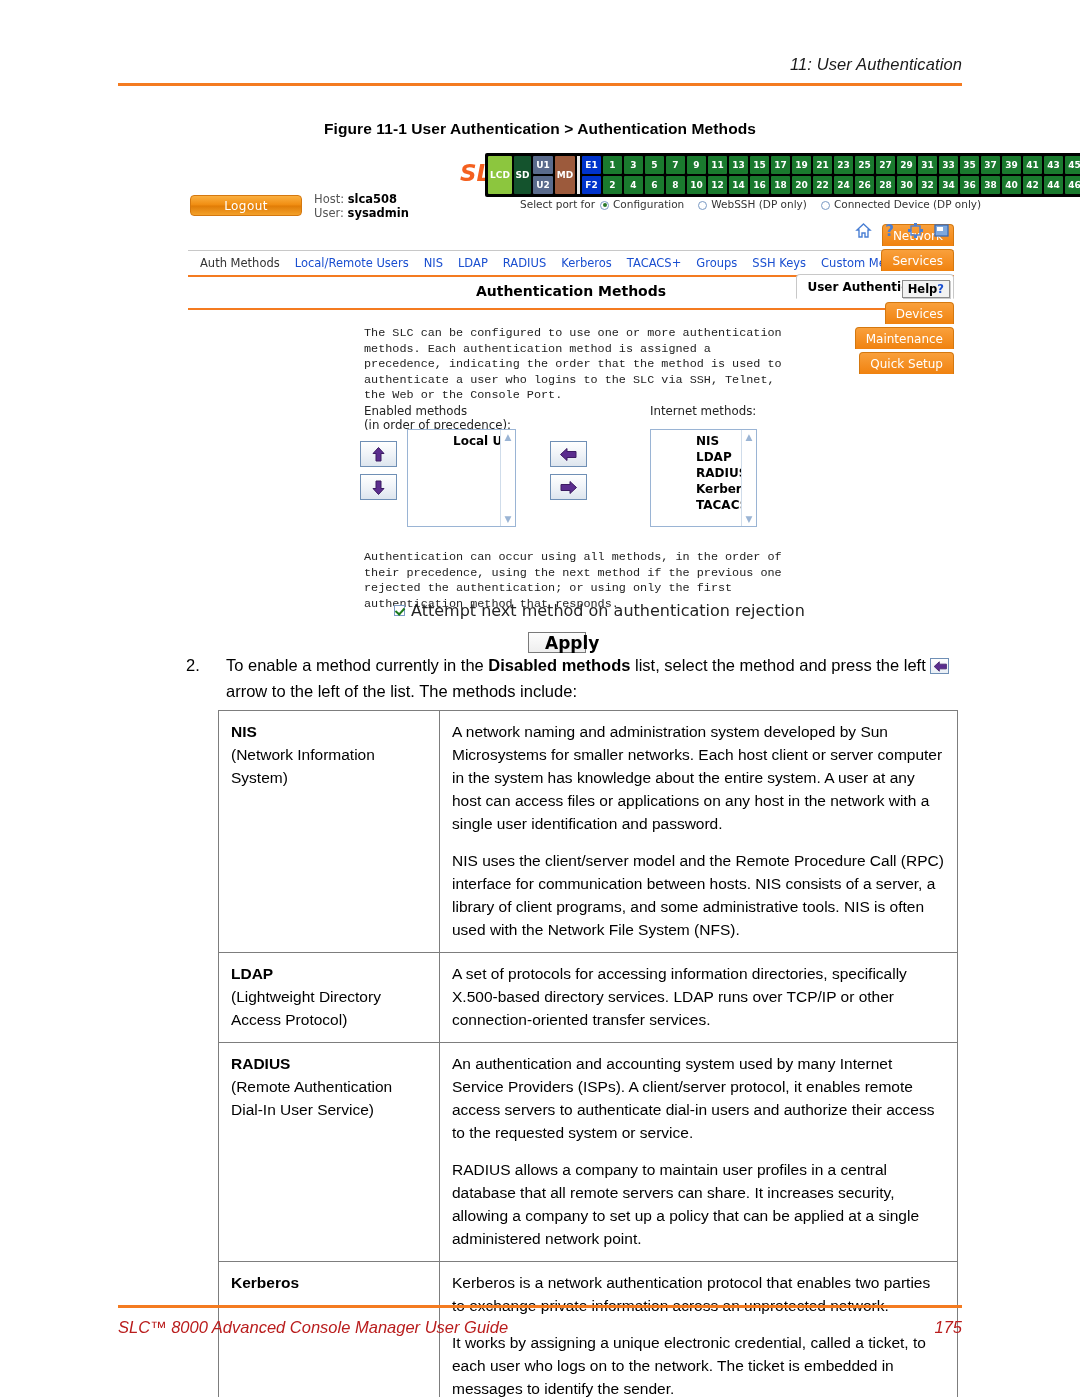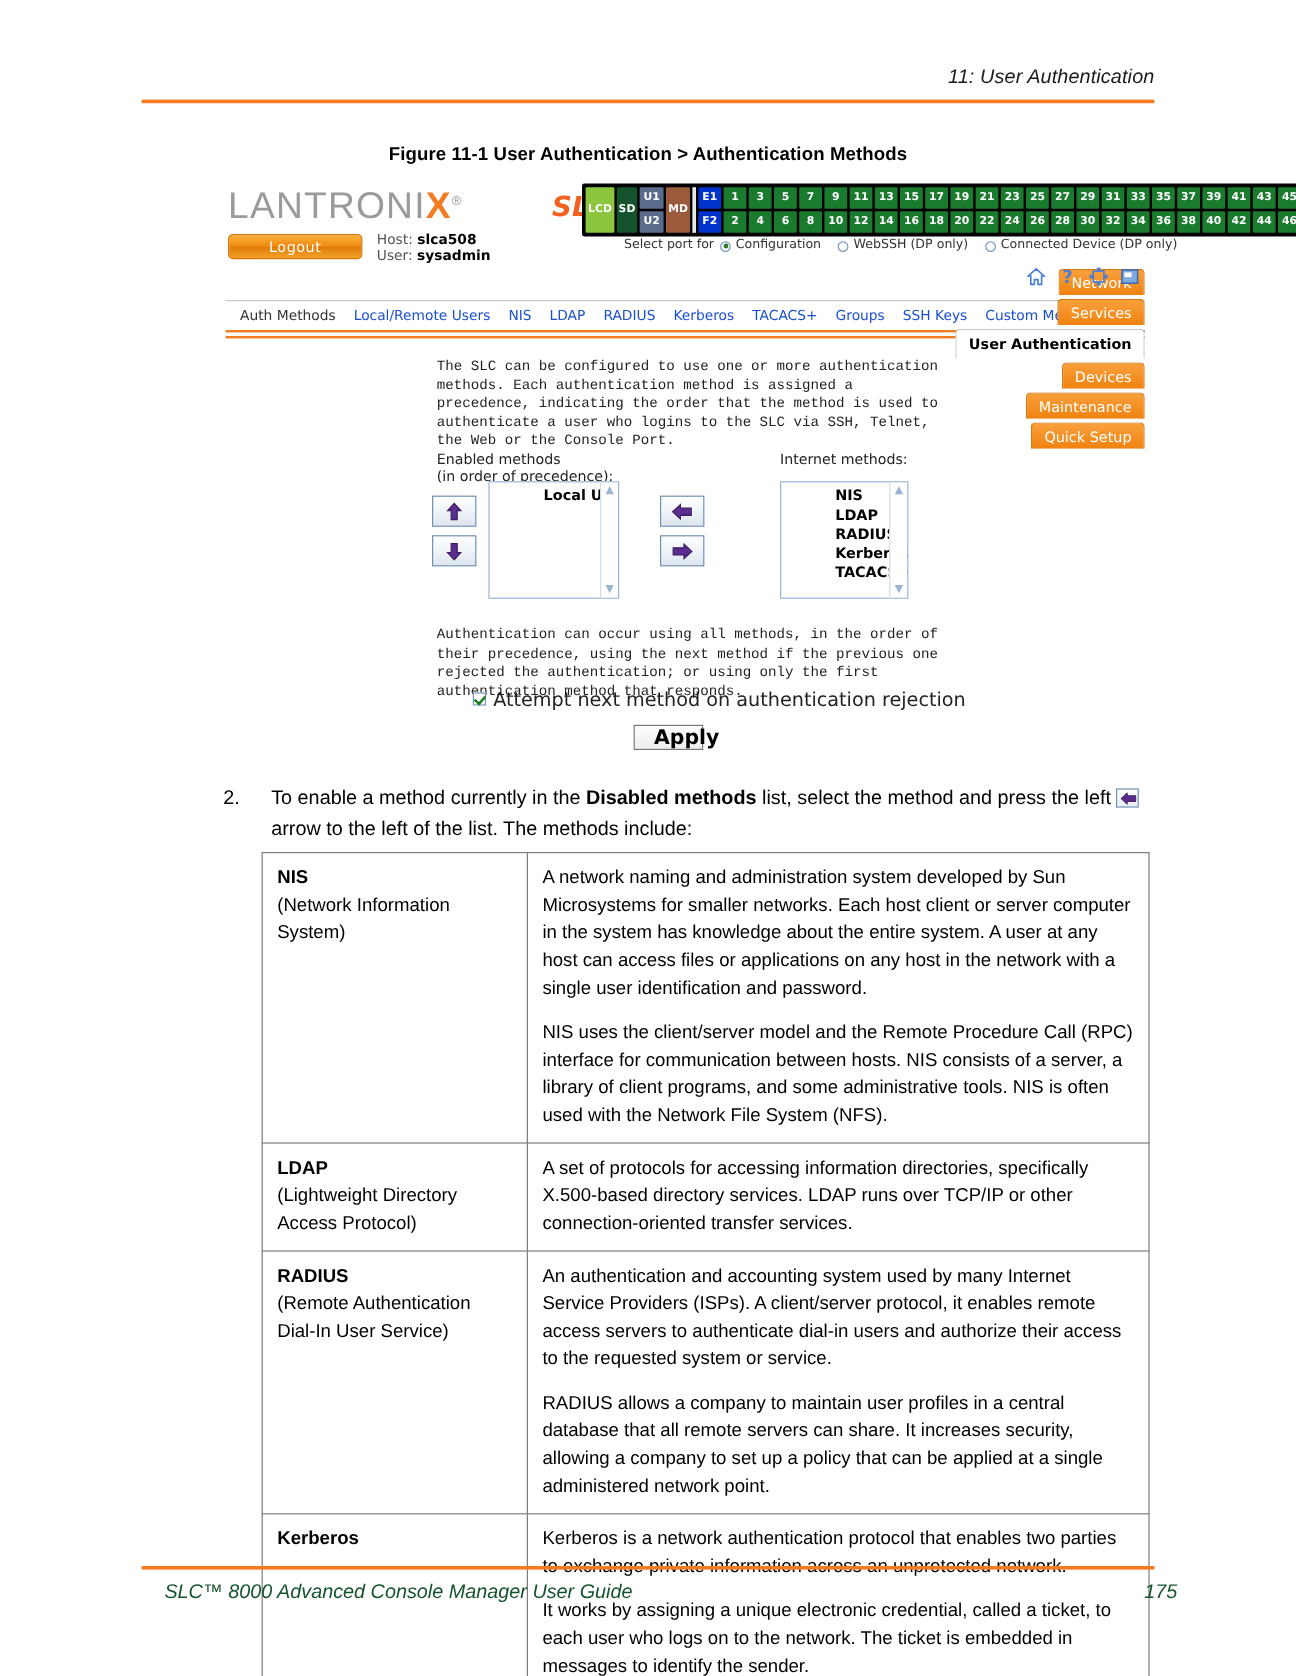--- a/index.html
+++ b/index.html
@@ -456,41 +456,39 @@
   .pg-footer {
     position: absolute;
     left: 118px;
     top: 1318px;
     width: 844px;
     display: flex;
     justify-content: space-between;
     align-items: baseline;
     font-style: italic;
     font-size: 16.5px;
-    color: #14532d;
-    margin-left: 19px;
+    color: #b91c1c;
   }
   .pg-footer .pnum { font-style: italic; }
 </style>
 </head>
 <body>
 
 <div class="page">
 
   <div class="pg-header">
     <span class="hdr-text">11: User Authentication</span>
   </div>
   <div class="rule-orange hdr-rule"></div>
 
   <div class="fig-caption">Figure 11-1  User Authentication &gt; Authentication Methods</div>
 
   <div class="shot">
 
     <div class="brand-row">
-      <div class="logo"><span>LANTRONI</span><span class="x">X</span><span class="reg">®</span></div>
       <div class="model">SLC 8048</div>
 
       <div class="logout-btn">Logout</div>
 
       <div class="hostinfo">
         <div><span>Host:</span> <b>slca508</b></div>
         <div><span>User:</span> <b>sysadmin</b></div>
       </div>
 
       <div class="portmap">
@@ -663,20 +661,24 @@
         <a class="">LDAP</a>
         <a class="">RADIUS</a>
         <a class="">Kerberos</a>
         <a class="">TACACS+</a>
         <a class="">Groups</a>
         <a class="">SSH Keys</a>
         <a class="">Custom Menus</a>
       </div>
     <div class="subbar-rule"></div>
 
+    <div class="panel-head">
+      <span class="panel-title">Authentication Methods</span>
+      <span class="help-btn"><span>Help</span><span class="q">?</span></span>
+    </div>
     <div class="panel-rule"></div>
 
     <div class="panel-body">
 
       <div class="ptext blk-desc">The SLC can be configured to use one or more authentication methods. Each authentication method is assigned a precedence, indicating the order that the method is used to authenticate a user who logins to the SLC via SSH, Telnet, the Web or the Console Port.</div>
 
       <div class="lbl-enabled">
         <div>Enabled methods</div>
         <div>(in order of precedence):</div>
       </div>

